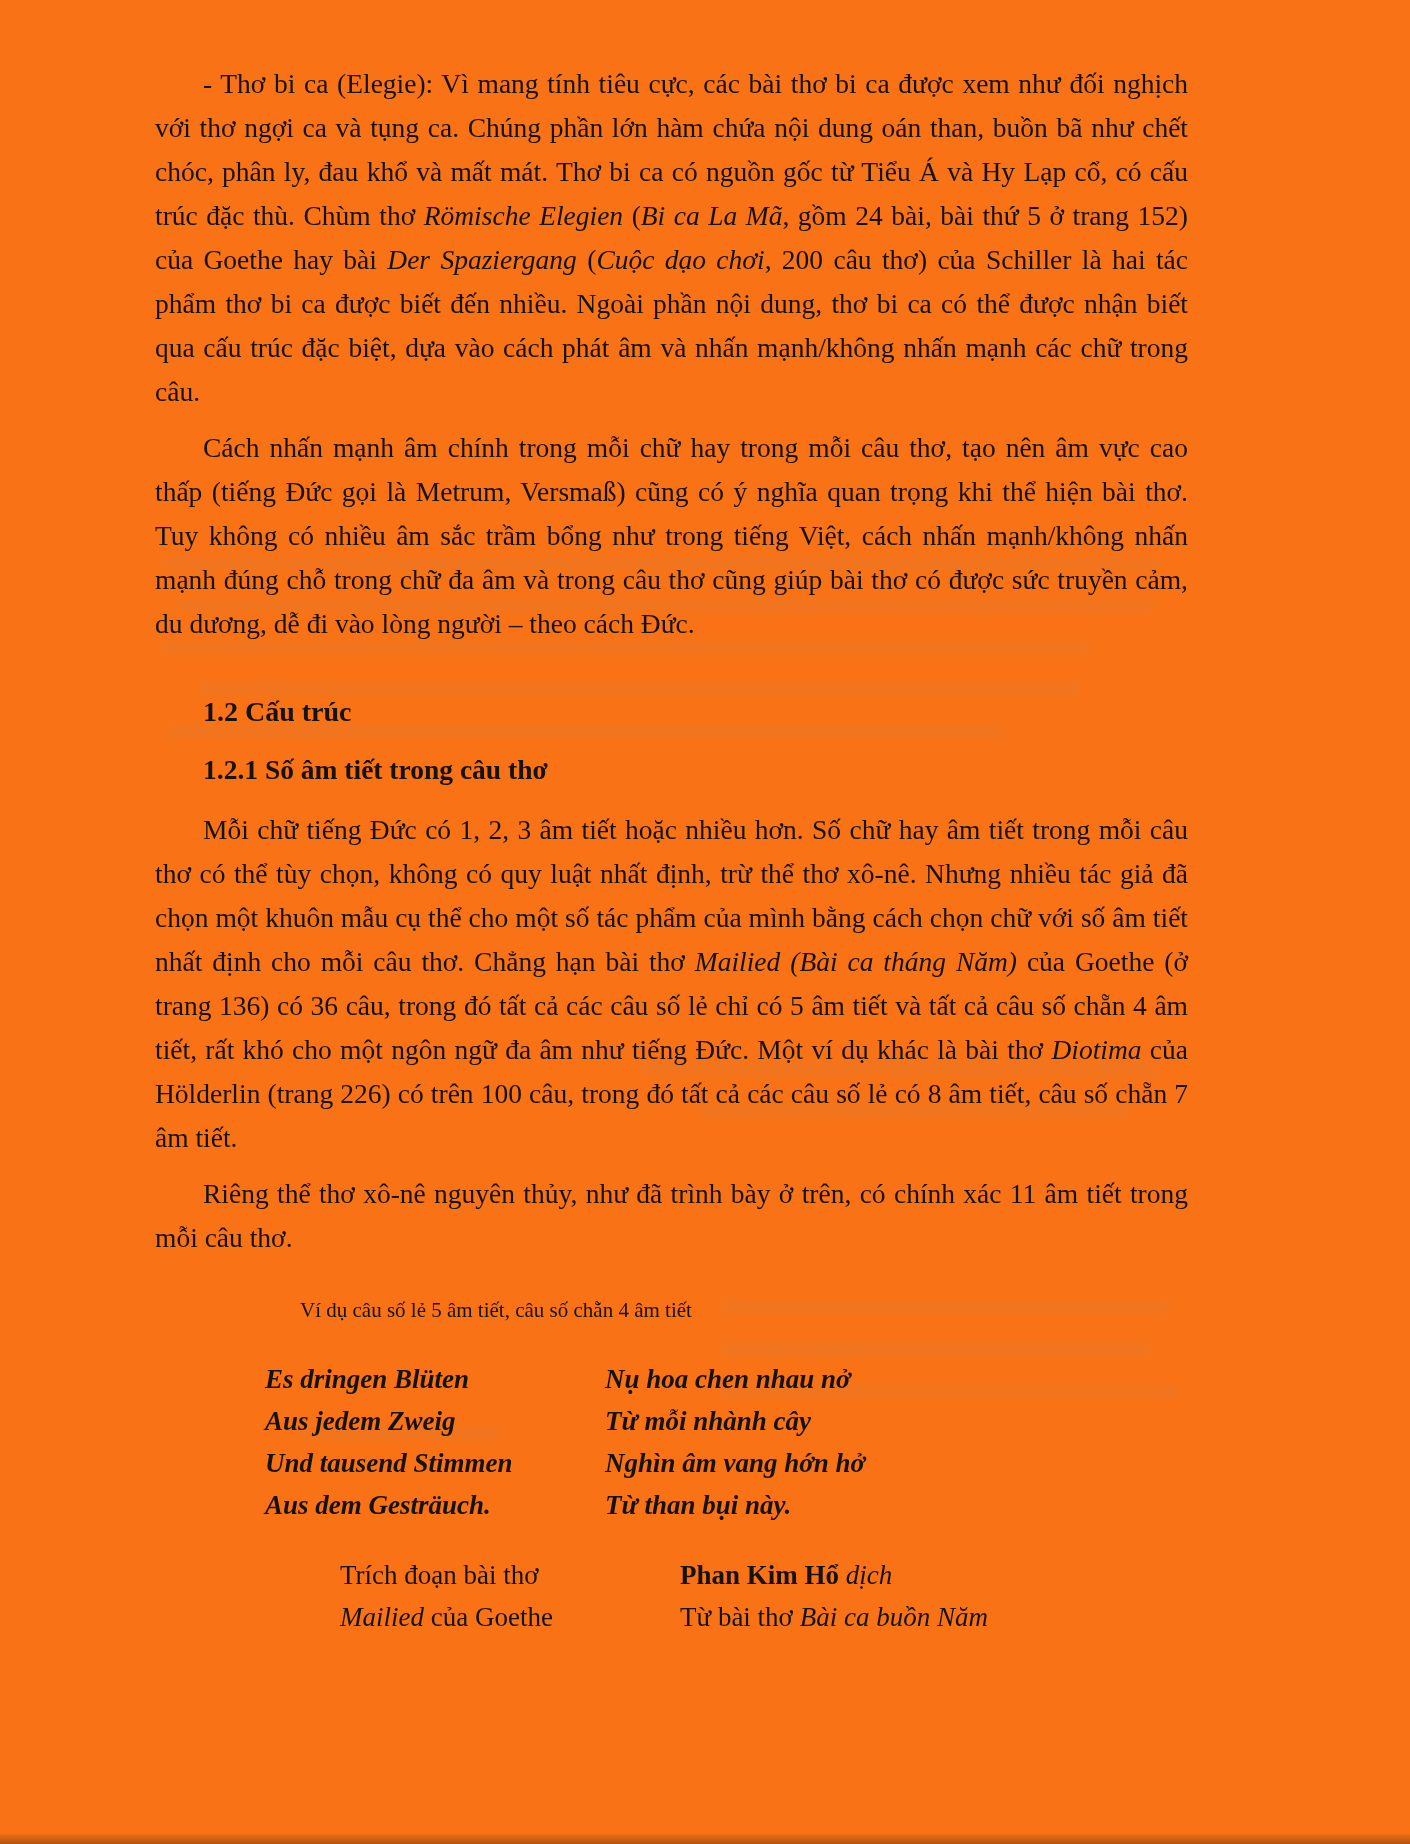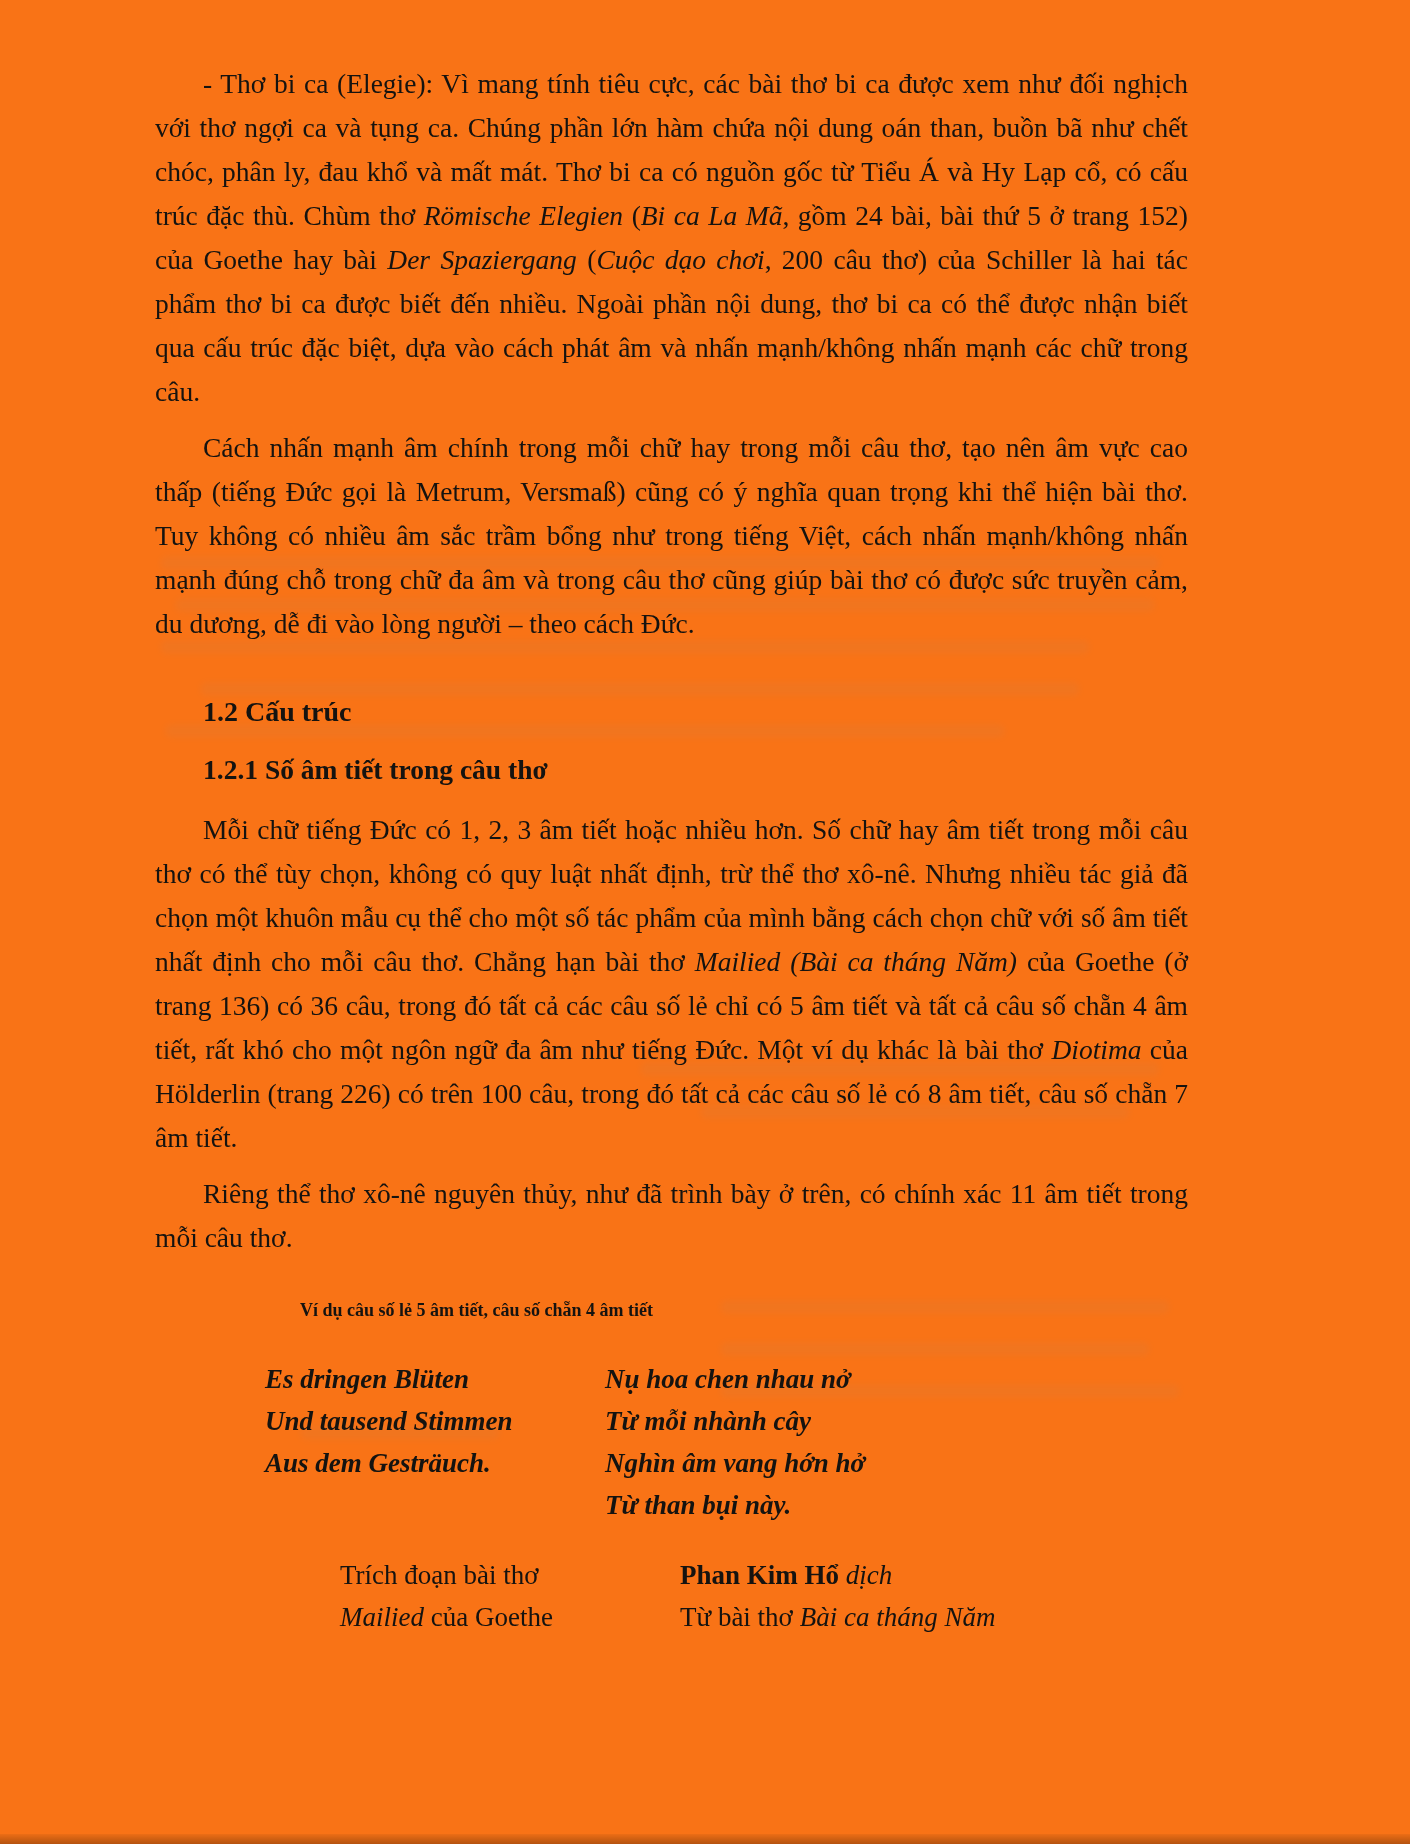--- a/index.html
+++ b/index.html
@@ -50,22 +50,22 @@
     line-height: 44px;
   }
   h3.subsection-heading {
     font-size: 27.5px;
     font-weight: bold;
     margin: 14px 0 0 48px;
     line-height: 44px;
   }
   .after-heading { margin-top: 16px; }
   .example-caption {
-    font-size: 18px;
-    font-weight: bold;
+    font-size: 21px;
+    font-weight: normal;
     margin: 28px 0 26px 145px;
     line-height: 44px;
   }
   .verse-block {
     display: flex;
     margin-left: 110px;
     font-size: 27px;
     font-style: italic;
     font-weight: 600;
     line-height: 42px;
@@ -113,39 +113,40 @@
 
     <p class="body-par after-heading"><span>Mỗi chữ tiếng Đức có 1, 2, 3 âm tiết hoặc nhiều hơn. Số chữ hay âm tiết trong mỗi câu thơ có thể tùy chọn, không có quy luật nhất định, trừ thể thơ xô-nê. Nhưng nhiều tác giả đã chọn một khuôn mẫu cụ thể cho một số tác phẩm của mình bằng cách chọn chữ với số âm tiết nhất định cho mỗi câu thơ. Chẳng hạn bài thơ </span><span class="it">Mailied (Bài ca tháng Năm)</span><span> của Goethe (ở trang 136) có 36 câu, trong đó tất cả các câu số lẻ chỉ có 5 âm tiết và tất cả câu số chẵn 4 âm tiết, rất khó cho một ngôn ngữ đa âm như tiếng Đức. Một ví dụ khác là bài thơ </span><span class="it">Diotima</span><span> của Hölderlin (trang 226) có trên 100 câu, trong đó tất cả các câu số lẻ có 8 âm tiết, câu số chẵn 7 âm tiết.</span></p>
 
     <p class="body-par">Riêng thể thơ xô-nê nguyên thủy, như đã trình bày ở trên, có chính xác 11 âm tiết trong mỗi câu thơ.</p>
 
     <div class="example-caption">Ví dụ câu số lẻ 5 âm tiết, câu số chẵn 4 âm tiết</div>
 
     <div class="verse-block">
       <div class="verse-col-german">
         <div class="verse-line">Es dringen Blüten</div>
+        <div class="verse-line">Aus jedem Zweig</div>
         <div class="verse-line">Und tausend Stimmen</div>
         <div class="verse-line">Aus dem Gesträuch.</div>
       </div>
       <div class="verse-col-viet">
         <div class="verse-line">Nụ hoa chen nhau nở</div>
         <div class="verse-line">Từ mỗi nhành cây</div>
         <div class="verse-line">Nghìn âm vang hớn hở</div>
         <div class="verse-line">Từ than bụi này.</div>
       </div>
     </div>
 
     <div class="attribution">
       <div class="attr-col-left">
         <div class="attr-line">Trích đoạn bài thơ</div>
         <div class="attr-line"><span class="it">Mailied</span><span> của Goethe</span></div>
       </div>
       <div class="attr-col-right">
         <div class="attr-line"><span class="b">Phan Kim Hổ</span><span class="it"> dịch</span></div>
-        <div class="attr-line"><span>Từ bài thơ </span><span class="it">Bài ca tháng Năm</span></div>
+        <div class="attr-line"><span>Từ bài thơ </span><span class="it">Bài ca buồn Năm</span></div>
       </div>
     </div>
 
 
   </div>
 
   <div class="scan-edge-bottom"></div>
 
 </div>
 

